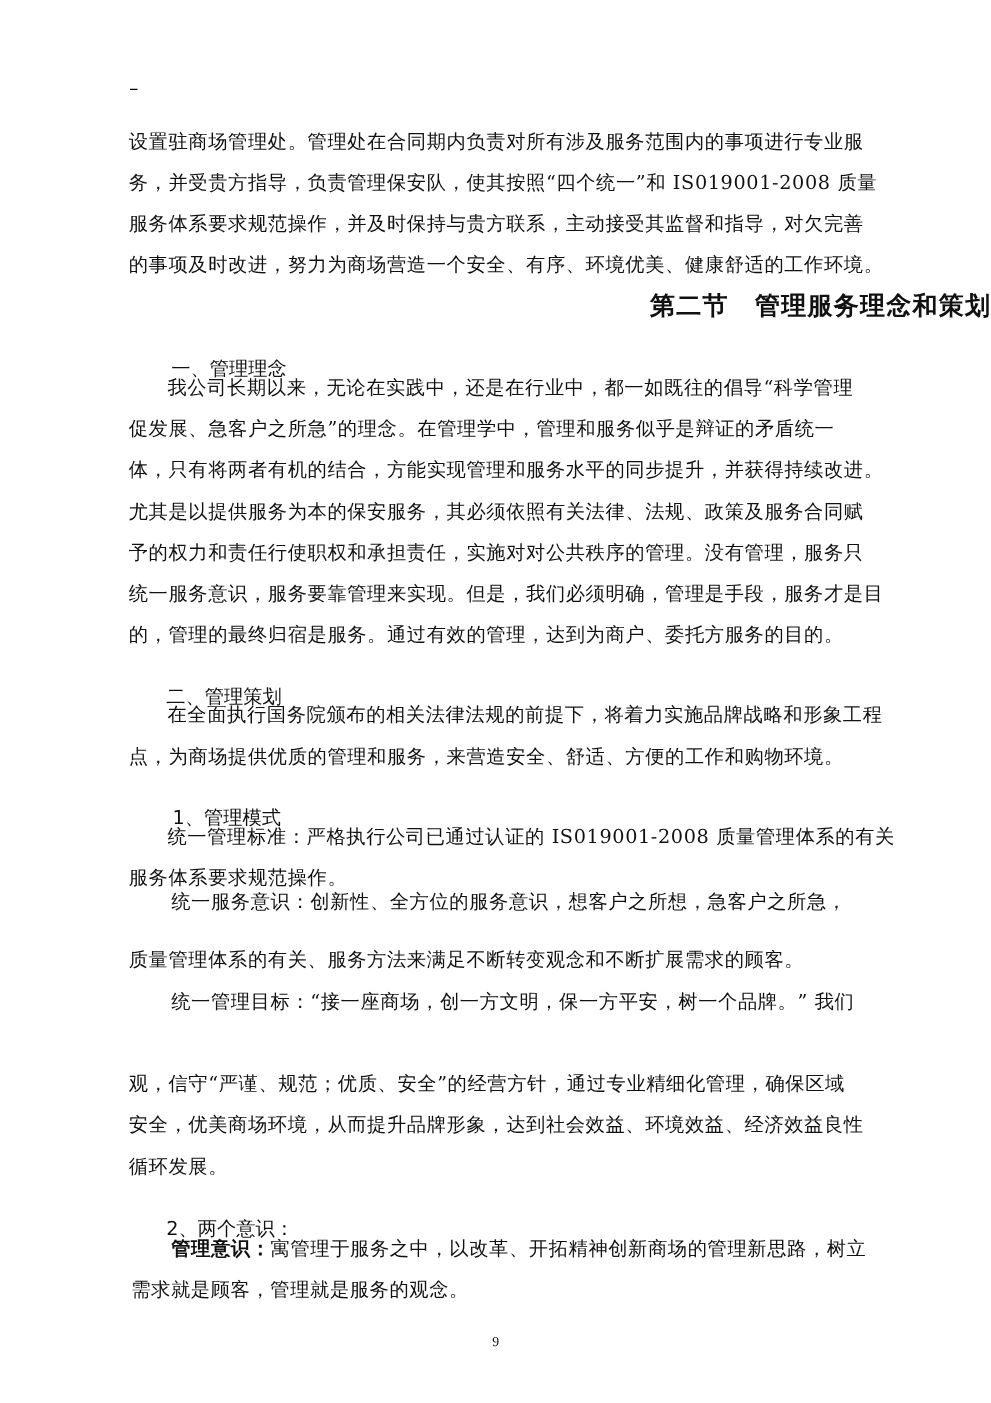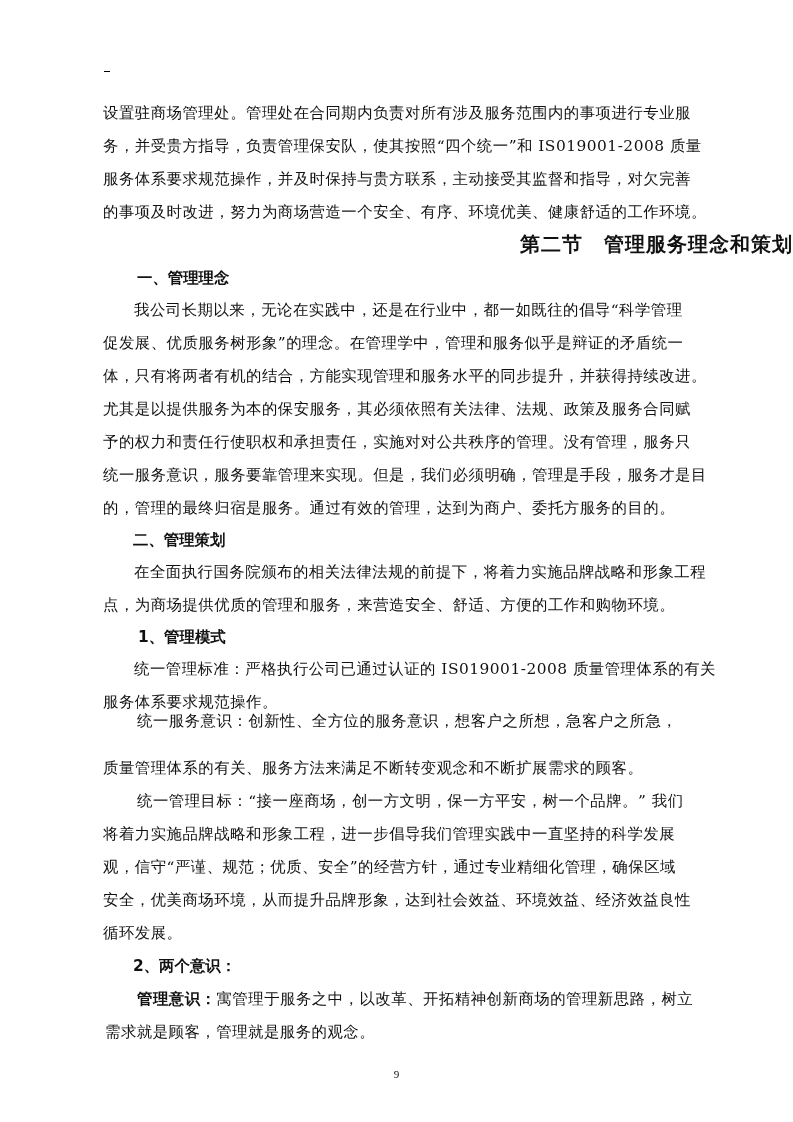--- a/index.html
+++ b/index.html
@@ -5,61 +5,60 @@
   html, body { margin: 0; padding: 0; background: #ffffff; }
   body { width: 793px; height: 1122px; position: relative; overflow: hidden;
          font-family: "DejaVu Serif", "Liberation Serif", serif; color: #111; }
   .page { position: absolute; left: 0; top: 0; width: 793px; height: 1122px; background: #fff; padding-left: 45px; }
   .mark { position: absolute; left: 104px; top: 71px; width: 6px; height: 1px; background: #000; }
   .line { position: absolute; left: 103px; width: 590px; font-size: 15.4px; line-height: 20px;
           white-space: nowrap; letter-spacing: 0.5px; }
   .indent { left: 134px; width: 560px; }
   .heading { position: absolute; left: 0; width: 793px; text-align: right; font-size: 20px;
              font-weight: bold; font-family: "DejaVu Sans", "Liberation Sans", sans-serif; letter-spacing: 1px; }
-  .sub { position: absolute; font-size: 15.4px; font-weight: bold;
-         font-family: "DejaVu Sans", "Liberation Sans", sans-serif; line-height: 20px; }
+  .sub { position: absolute; font-size: 15.4px; font-weight: normal;
+         font-family: "DejaVu Sans", "Liberation Sans", sans-serif; line-height: 20px; margin-top: 17px; }
   .bold { font-weight: bold; font-family: "DejaVu Sans", "Liberation Sans", sans-serif; }
   .pagenum { position: absolute; top: 1068px; left: 0; width: 793px; text-align: center;
              font-size: 11px; font-family: "Liberation Serif", serif; }
 </style>
 </head>
 <body>
 
 <div class="page">
   <div class="mark"></div>
 
   <div class="line" style="top:103px">设置驻商场管理处。管理处在合同期内负责对所有涉及服务范围内的事项进行专业服</div>
   <div class="line" style="top:136px">务，并受贵方指导，负责管理保安队，使其按照“四个统一”和 IS019001-2008 质量</div>
   <div class="line" style="top:169px">服务体系要求规范操作，并及时保持与贵方联系，主动接受其监督和指导，对欠完善</div>
   <div class="line" style="top:202px">的事项及时改进，努力为商场营造一个安全、有序、环境优美、健康舒适的工作环境。</div>
 
   <div class="heading" style="top:231px">第二节　管理服务理念和策划</div>
 
   <div class="sub" style="left:137px; top:268px">一、管理理念</div>
   <div class="line indent" style="top:300px">我公司长期以来，无论在实践中，还是在行业中，都一如既往的倡导“科学管理</div>
-  <div class="line" style="top:333px">促发展、优质服务树形象”的理念。在管理学中，管理和服务似乎是辩证的矛盾统一</div>
+  <div class="line" style="top:333px">促发展、急客户之所急”的理念。在管理学中，管理和服务似乎是辩证的矛盾统一</div>
   <div class="line" style="top:366px">体，只有将两者有机的结合，方能实现管理和服务水平的同步提升，并获得持续改进。</div>
   <div class="line" style="top:399px">尤其是以提供服务为本的保安服务，其必须依照有关法律、法规、政策及服务合同赋</div>
   <div class="line" style="top:432px">予的权力和责任行使职权和承担责任，实施对对公共秩序的管理。没有管理，服务只</div>
   <div class="line" style="top:465px">统一服务意识，服务要靠管理来实现。但是，我们必须明确，管理是手段，服务才是目</div>
   <div class="line" style="top:498px">的，管理的最终归宿是服务。通过有效的管理，达到为商户、委托方服务的目的。</div>
 
   <div class="sub" style="left:133px; top:530px">二、管理策划</div>
   <div class="line indent" style="top:562px">在全面执行国务院颁布的相关法律法规的前提下，将着力实施品牌战略和形象工程</div>
   <div class="line" style="top:595px">点，为商场提供优质的管理和服务，来营造安全、舒适、方便的工作和购物环境。</div>
 
   <div class="sub" style="left:138px; top:627px">1、管理模式</div>
   <div class="line indent" style="top:659px">统一管理标准：严格执行公司已通过认证的 IS019001-2008 质量管理体系的有关</div>
   <div class="line" style="top:692px">服务体系要求规范操作。</div>
 
   <div class="line" style="left:137px; top:711px">统一服务意识：创新性、全方位的服务意识，想客户之所想，急客户之所急，</div>
   <div class="line" style="top:758px">质量管理体系的有关、服务方法来满足不断转变观念和不断扩展需求的顾客。</div>
 
   <div class="line" style="left:137px; top:791px">统一管理目标：“接一座商场，创一方文明，保一方平安，树一个品牌。” 我们</div>
-  <div class="line" style="top:824px">将着力实施品牌战略和形象工程，进一步倡导我们管理实践中一直坚持的科学发展</div>
   <div class="line" style="top:857px">观，信守“严谨、规范；优质、安全”的经营方针，通过专业精细化管理，确保区域</div>
   <div class="line" style="top:890px">安全，优美商场环境，从而提升品牌形象，达到社会效益、环境效益、经济效益良性</div>
   <div class="line" style="top:923px">循环发展。</div>
 
   <div class="sub" style="left:133px; top:956px">2、两个意识：</div>
   <div class="line" style="left:137px; top:989px"><span class="bold">管理意识：</span><span>寓管理于服务之中，以改革、开拓精神创新商场的管理新思路，树立</span></div>
   <div class="line" style="left:105px; top:1022px">需求就是顾客，管理就是服务的观念。</div>
 
   <div class="pagenum">9</div>
 </div>

